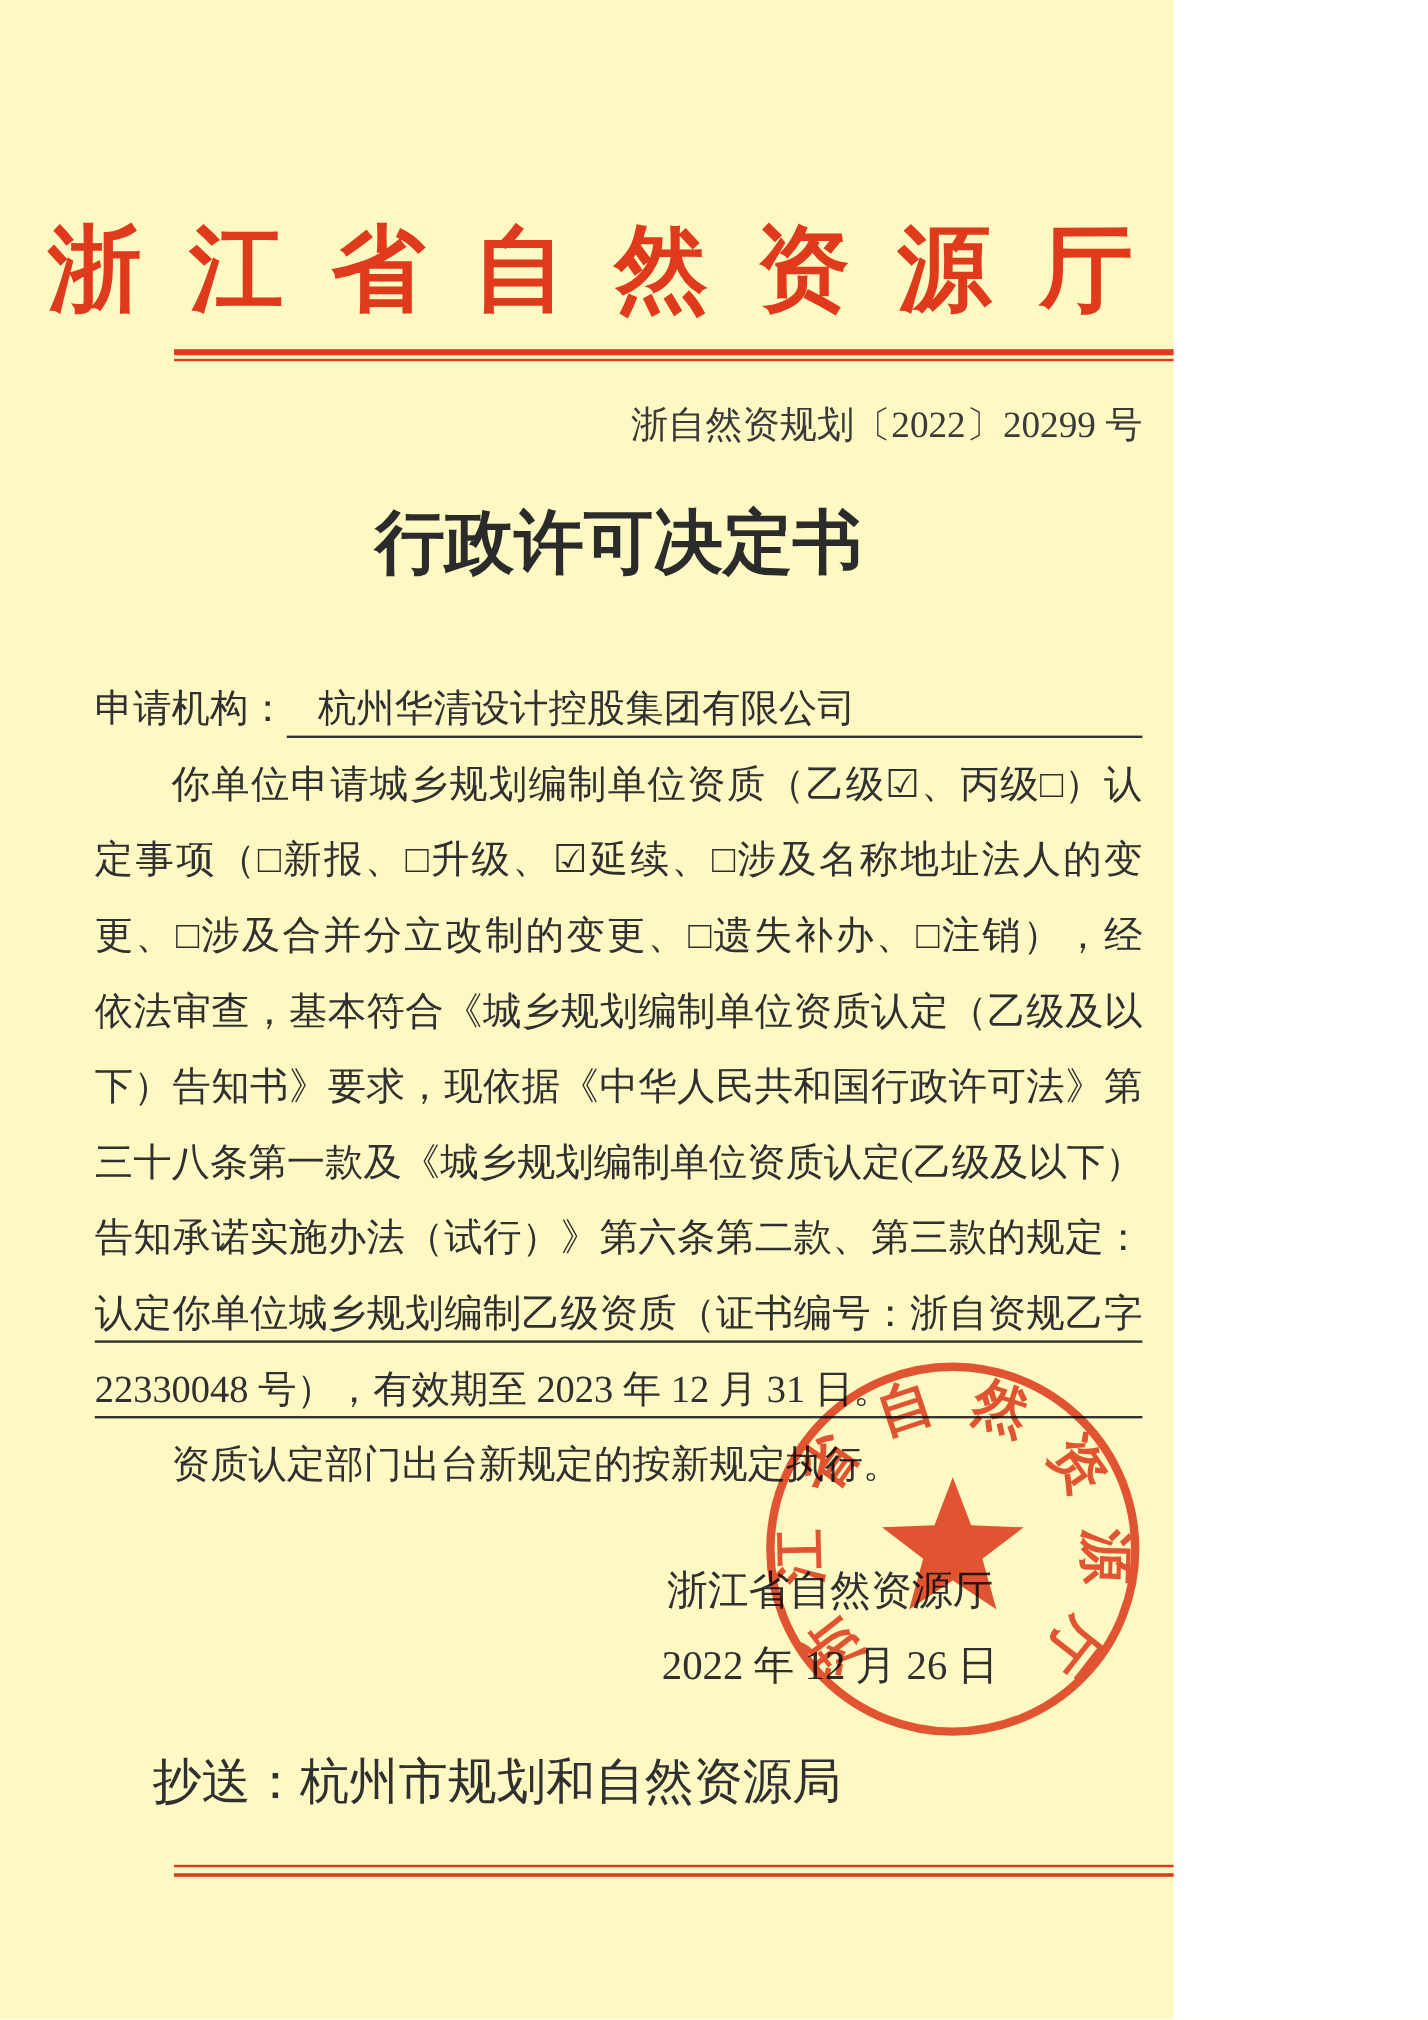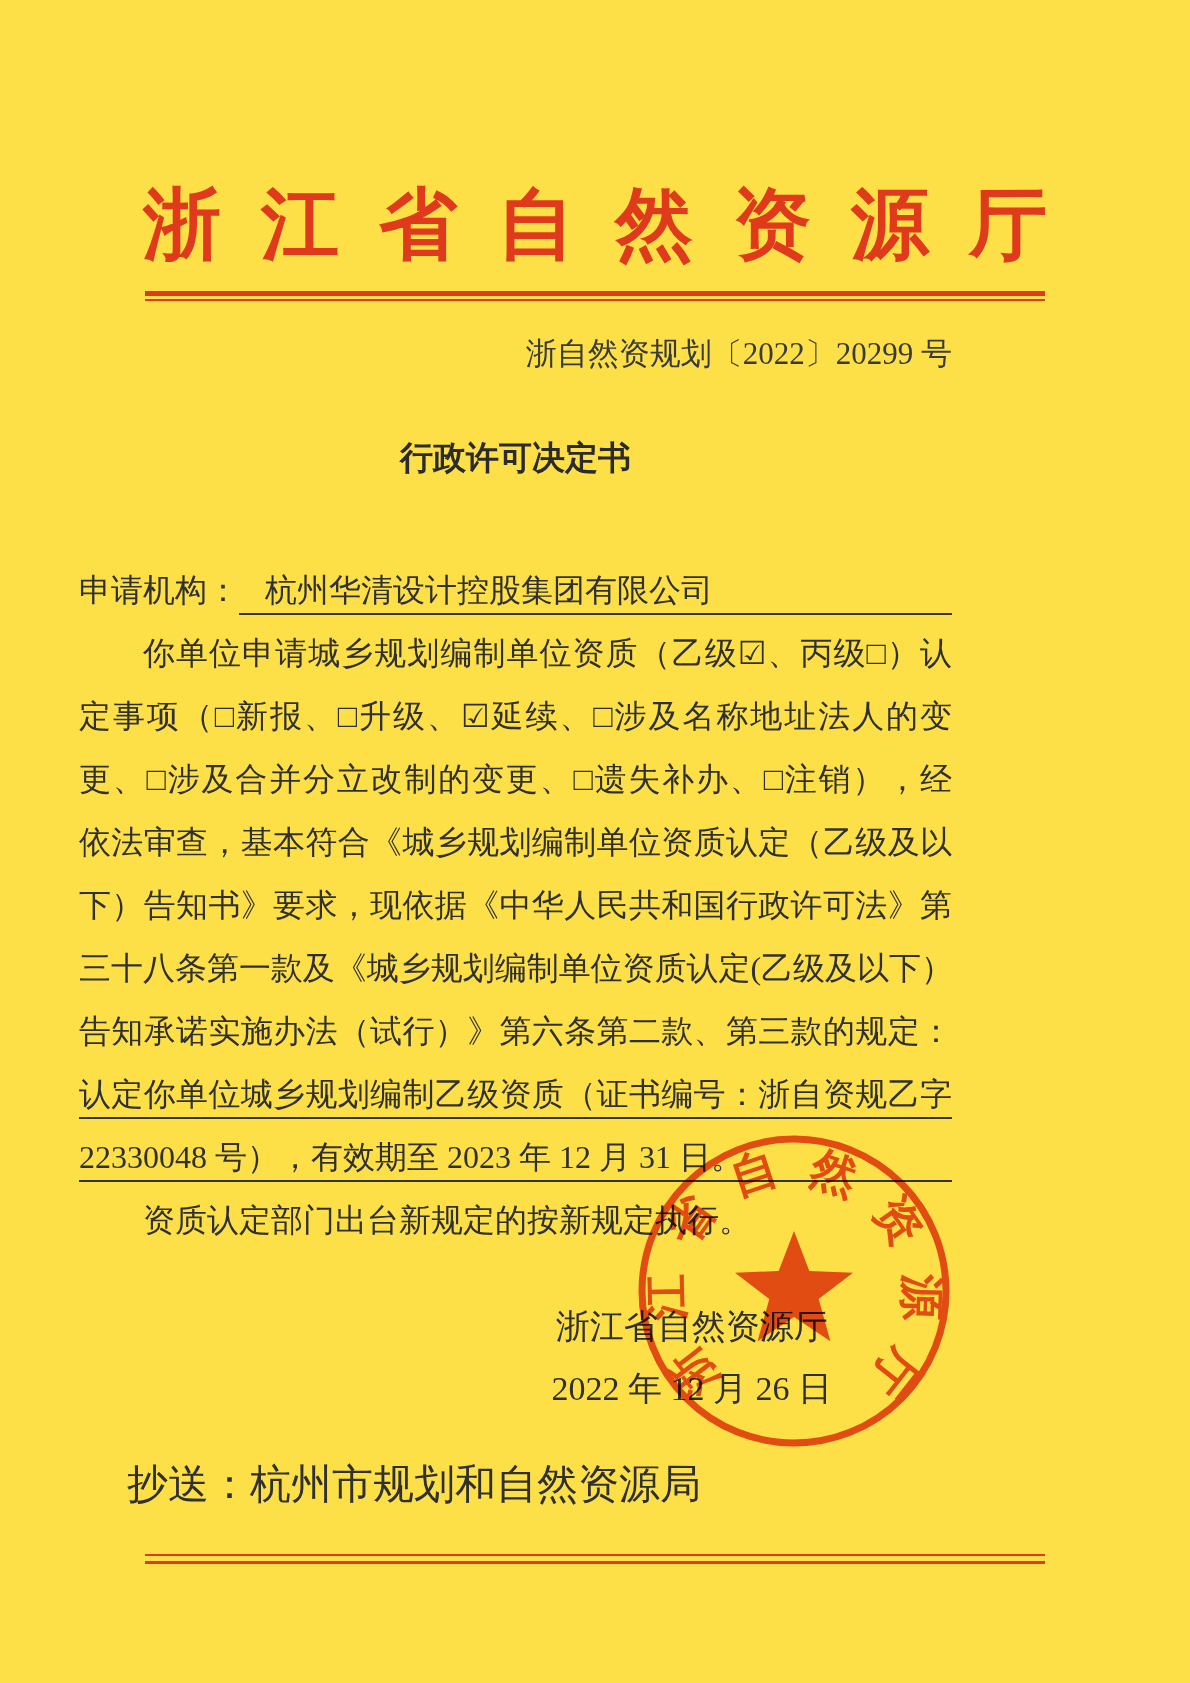--- a/index.html
+++ b/index.html
@@ -1,19 +1,19 @@
 <!DOCTYPE html>
 <html><head>
 <meta charset="utf-8">
 <style>
   html,body { margin:0; padding:0; background:#ffffff; }
   .page {
     position: relative;
-    width: 1190px; height: 1683px;
-    background: #fde047;
+    width: 978px; height: 1683px;
+    background: #fef9c3;
     font-family: "Liberation Serif", "DejaVu Serif", serif;
     color: #2e2e2e;
     overflow: hidden;
   }
   .content { margin-left: 79px; width: 873px; }
 
   
   .agency-name {
     margin-top: 175px;
     text-align: center;
@@ -29,23 +29,24 @@
   .rule-top2 { margin-top: 3px;  height: 2px; background: #de3a1b; }
   .doc-number {
     margin-top: 32px;
     text-align: right;
     font-size: 31px; line-height: 42px;
     color: #3a3a3a;
   }
   .page-title {
     margin-top: 52px;
     text-align: center;
-    font-size: 33px; line-height: 62px;
+    font-size: 58px; line-height: 62px;
     font-weight: bold;
     color: #2b2b2b;
+    font-family: Liberation Mono, monospace;
   }
 
   
   .body-block { margin-top: 70px; font-size: 32px; color: #303030; }
   .bline { line-height: 63px; height: 63px; white-space: nowrap; }
   .just  { text-align: justify; text-align-last: justify; text-justify: inter-character; white-space: normal; }
   .indent { text-indent: 64px; }
   .squeeze { letter-spacing: -1px; }
   .uline {
     background-image: linear-gradient(#333333, #333333);

